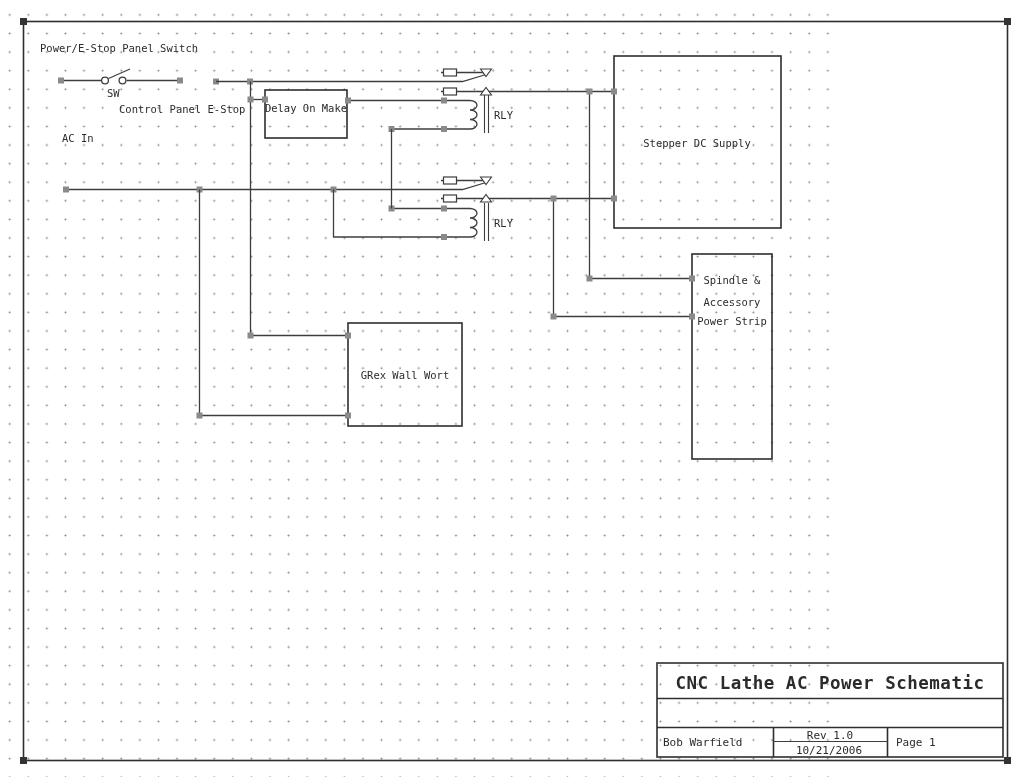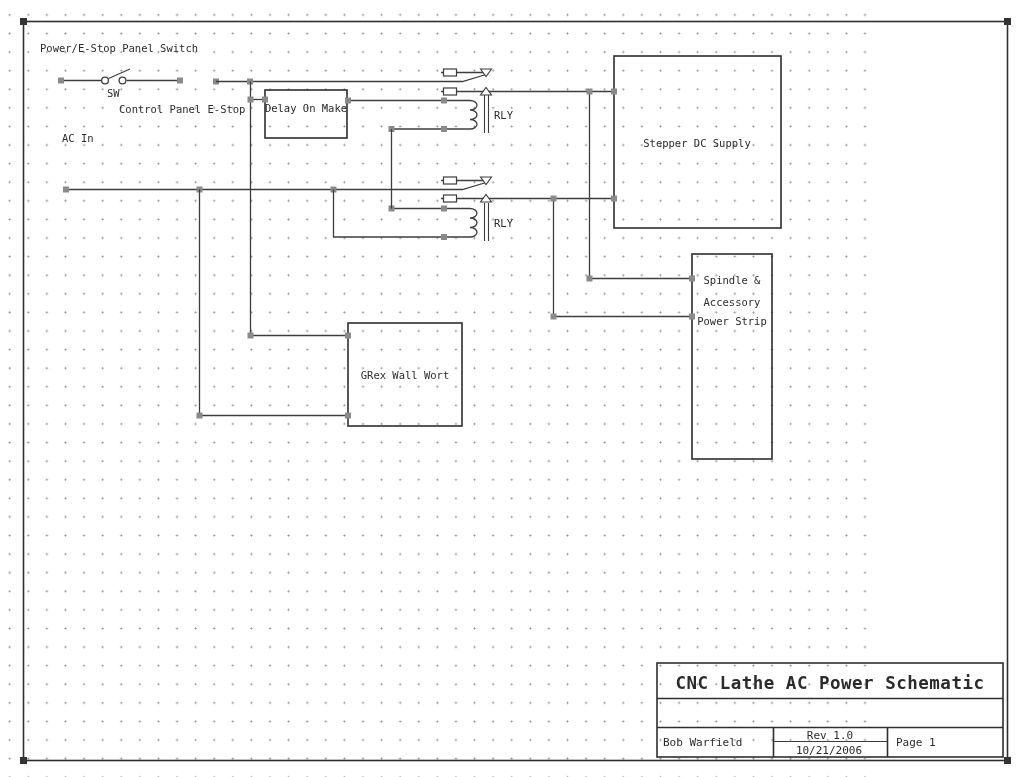--- a/index.html
+++ b/index.html
@@ -10,21 +10,20 @@
   body{
     width:1024px;height:777px;overflow:hidden;
     background-color:var(--background);
     font-family:"DejaVu Sans Mono","Liberation Mono",monospace;
   }
   .sheet{
     position:relative;width:840px;height:777px;
     background-image:radial-gradient(circle,var(--grid-dot) 0.8px,rgba(0,0,0,0) 1.2px);
     background-size:18.6px 18.6px;
     background-position:0.4px 5.6px;
-    padding-left:36px;
   }
   svg{position:absolute;left:0;top:0;}
   .w{stroke:var(--wire);stroke-width:1.3;fill:none;}
   .thin{stroke:var(--wire);stroke-width:1.1;fill:none;}
   .box{stroke:var(--outline);stroke-width:1.6;fill:none;}
   .border{stroke:var(--outline);stroke-width:1.6;fill:none;}
   .j{fill:var(--junction);stroke:none;}
   .handle{fill:#333333;stroke:none;}
   .ct{fill:#ffffff;stroke:var(--wire);stroke-width:1.2;}
   .tri{fill:#ffffff;stroke:var(--wire);stroke-width:1.1;}

